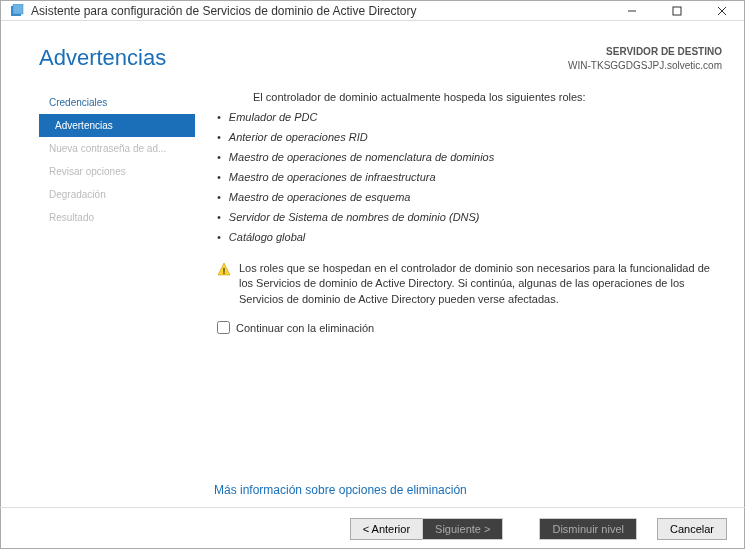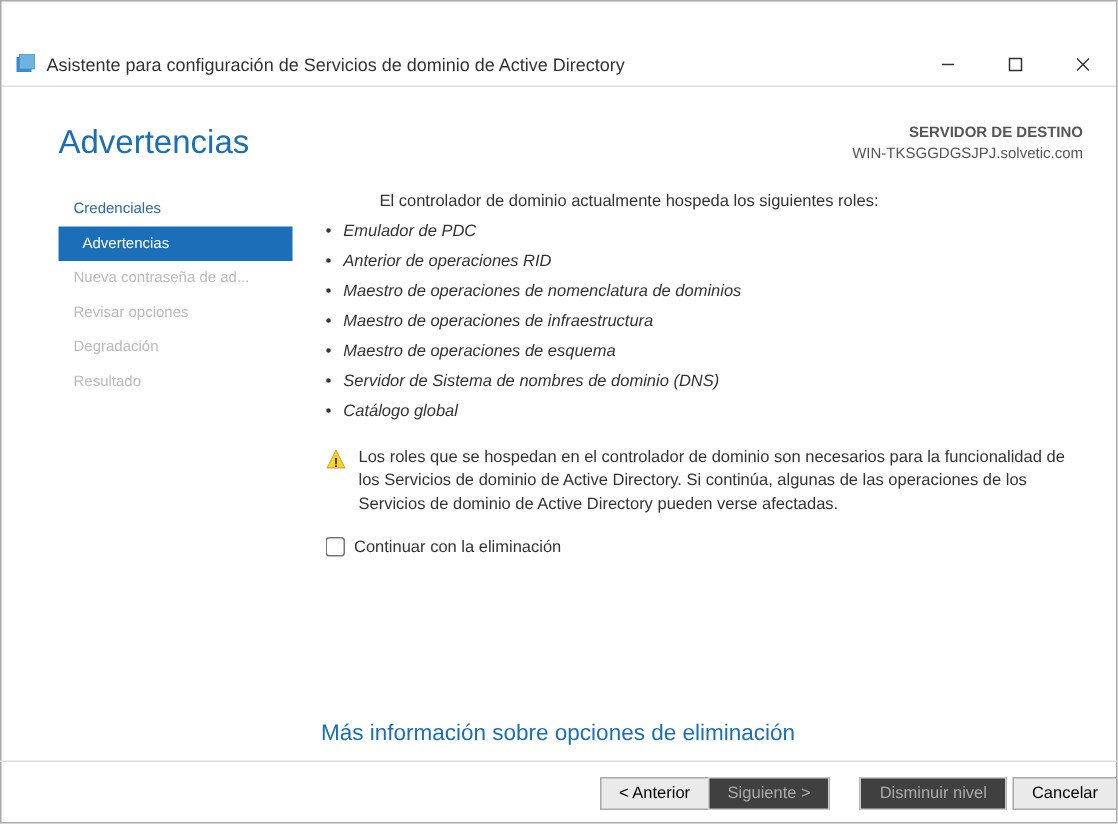--- a/index.html
+++ b/index.html
@@ -1,19 +1,19 @@
 <!DOCTYPE html>
 <html><head>
   <meta charset="utf-8">
   <style>
     * { margin: 0; padding: 0; box-sizing: border-box; font-family: "Segoe UI", Tahoma, sans-serif; }
     body { background: #fff; width: 745px; height: 549px; overflow: hidden; border: 1px solid #aaa; }
     
     
-    .titlebar { height: 30px; display: flex; align-items: center; border-bottom: 1px solid #ddd; margin-top: 27px; }
+    .titlebar { height: 20px; display: flex; align-items: center; border-bottom: 1px solid #ddd; }
     .titlebar-icon { width: 16px; height: 16px; margin: 0 6px 0 8px; display: flex; align-items: center; justify-content: center; }
     .titlebar-title { font-size: 12px; color: #333; flex: 1; }
     .window-controls { display: flex; }
     .window-btn { width: 45px; height: 30px; display: flex; align-items: center; justify-content: center; font-size: 10px; color: #333; }
     
     
     .header { padding: 24px 22px 8px 38px; display: flex; justify-content: space-between; align-items: flex-start; }
     .page-title { font-size: 22px; color: #1a6fb8; font-weight: 400; }
     .destination { text-align: right; font-size: 10px; color: #555; line-height: 1.4; }
     .destination .label { font-weight: bold; text-transform: uppercase; }
@@ -34,24 +34,24 @@
     .role-list li { padding: 2px 0 6px 0; font-style: italic; }
     .role-list li::before { content: "•"; margin-right: 8px; color: #333; }
     
     .warning-block { display: flex; gap: 8px; margin-top: 12px; line-height: 1.4; }
     .warning-icon { flex-shrink: 0; width: 14px; height: 14px; margin-top: 1px; }
     
     .checkbox-row { display: flex; align-items: flex-end; gap: 6px; margin-top: 14px; }
     .checkbox-row input { width: 13px; height: 13px; }
     .checkbox-row label { font-size: 11px; }
     
-    .more-info { color: #1a6fb8; font-size: 15px; position: absolute; bottom: 52px; left: 214px; cursor: pointer; }
+    .more-info { color: #1a6fb8; font-size: 12px; position: absolute; bottom: 52px; left: 214px; cursor: pointer; }
     
     
-    .footer { position: absolute; bottom: 0; left: 0; right: 0; height: 42px; border-top: 1px solid #ddd; display: flex; justify-content: flex-end; align-items: center; gap: 4px; }
+    .footer { position: absolute; bottom: 0; left: 0; right: 0; height: 42px; border-top: 1px solid #ddd; display: flex; justify-content: flex-end; align-items: center; padding-right: 18px; gap: 20px; }
     .footer button { height: 22px; font-size: 11px; padding: 0 12px; background: #eaeaea; border: 1px solid #aaa; cursor: pointer; }
     .footer button:disabled { color: #aaa; border-color: #ccc; background: #404040; cursor: default; }
     .footer .primary-group { display: flex; gap: 0; margin-right: 16px; }
     .footer .primary-group button:first-child { border-right: none; }
   </style>
 </head>
 <body>
 
 <div class="titlebar">
   <span class="titlebar-icon">

